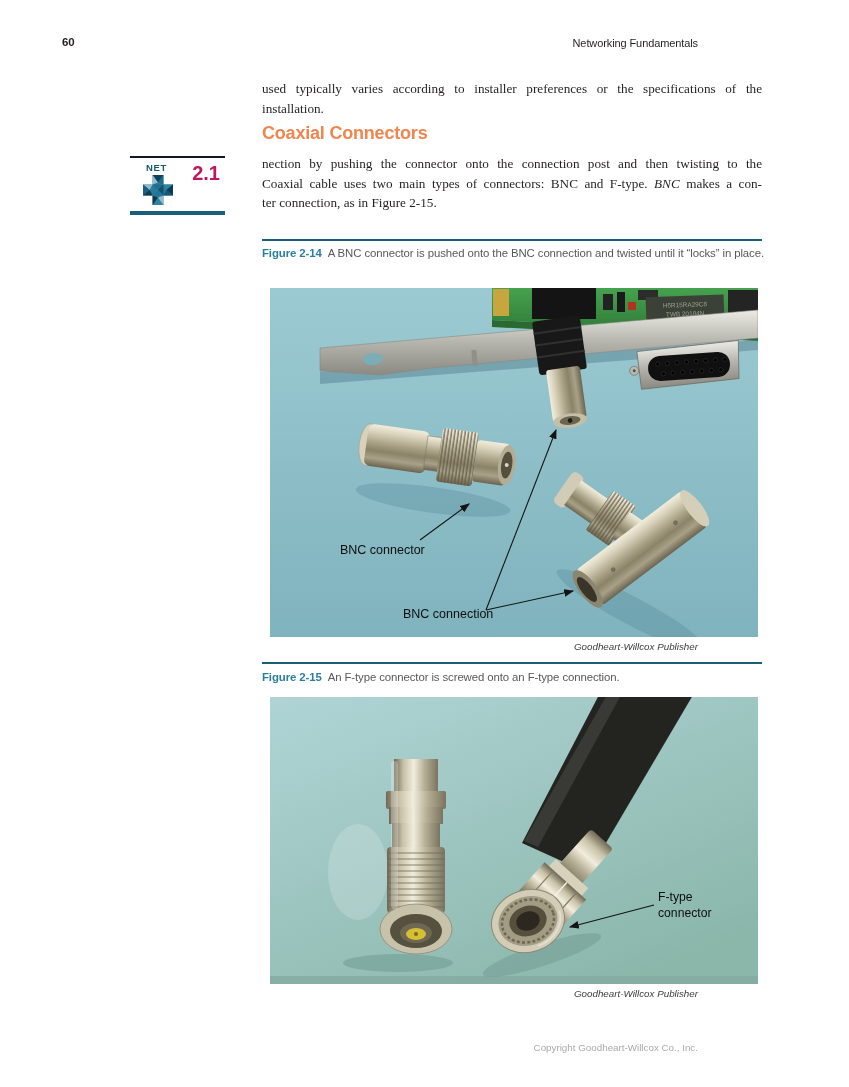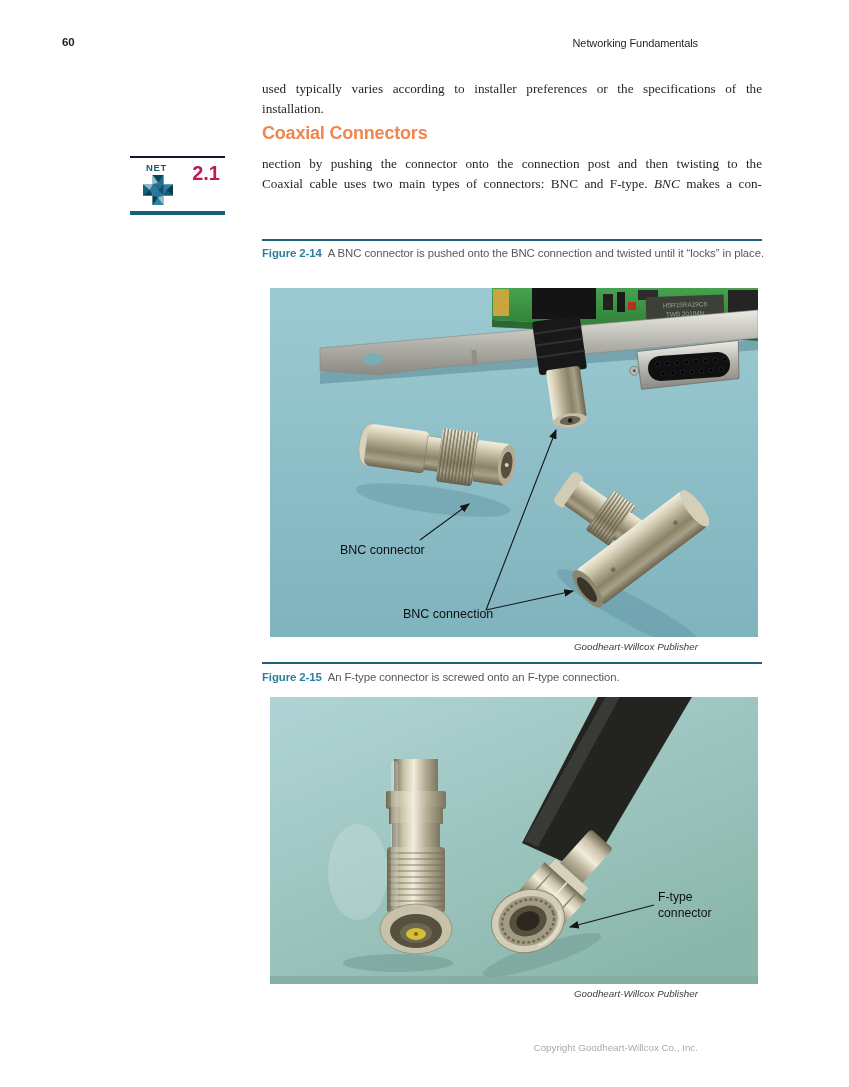--- a/index.html
+++ b/index.html
@@ -44,20 +44,21 @@
   <div class="intro">
     <div class="jline">used typically varies according to installer preferences or the specifications of the</div>
     <div class="jlast">installation.</div>
   </div>
 
   <div class="heading sans">Coaxial Connectors</div>
 
   <div class="para">
     <div class="jline">nection by pushing the connector onto the connection post and then twisting to the</div>
     <div class="jline"><span>Coaxial cable uses two main types of connectors: BNC and F-type. </span><i>BNC</i><span> makes a con-</span></div>
+    <div class="jlast">ter connection, as in Figure 2-15.</div>
   </div>
 
   <div class="badge">
     <div class="badge-net sans">NET</div>
     <svg class="badge-cross" viewBox="0 0 36 36">
       <polygon points="11.5,0 24.5,0 24.5,11.5 36,11.5 36,24.5 24.5,24.5 24.5,36 11.5,36 11.5,24.5 0,24.5 0,11.5 11.5,11.5" fill="#2A7A99"></polygon>
       <polygon points="11.5,0 24.5,0 18,9" fill="#0E4259"></polygon>
       <polygon points="11.5,0 18,9 11.5,11.5" fill="#93BCCD"></polygon>
       <polygon points="24.5,0 24.5,11.5 18,9" fill="#1E6D8E"></polygon>
       <polygon points="0,11.5 11.5,11.5 8,18" fill="#8FB9CA"></polygon>

